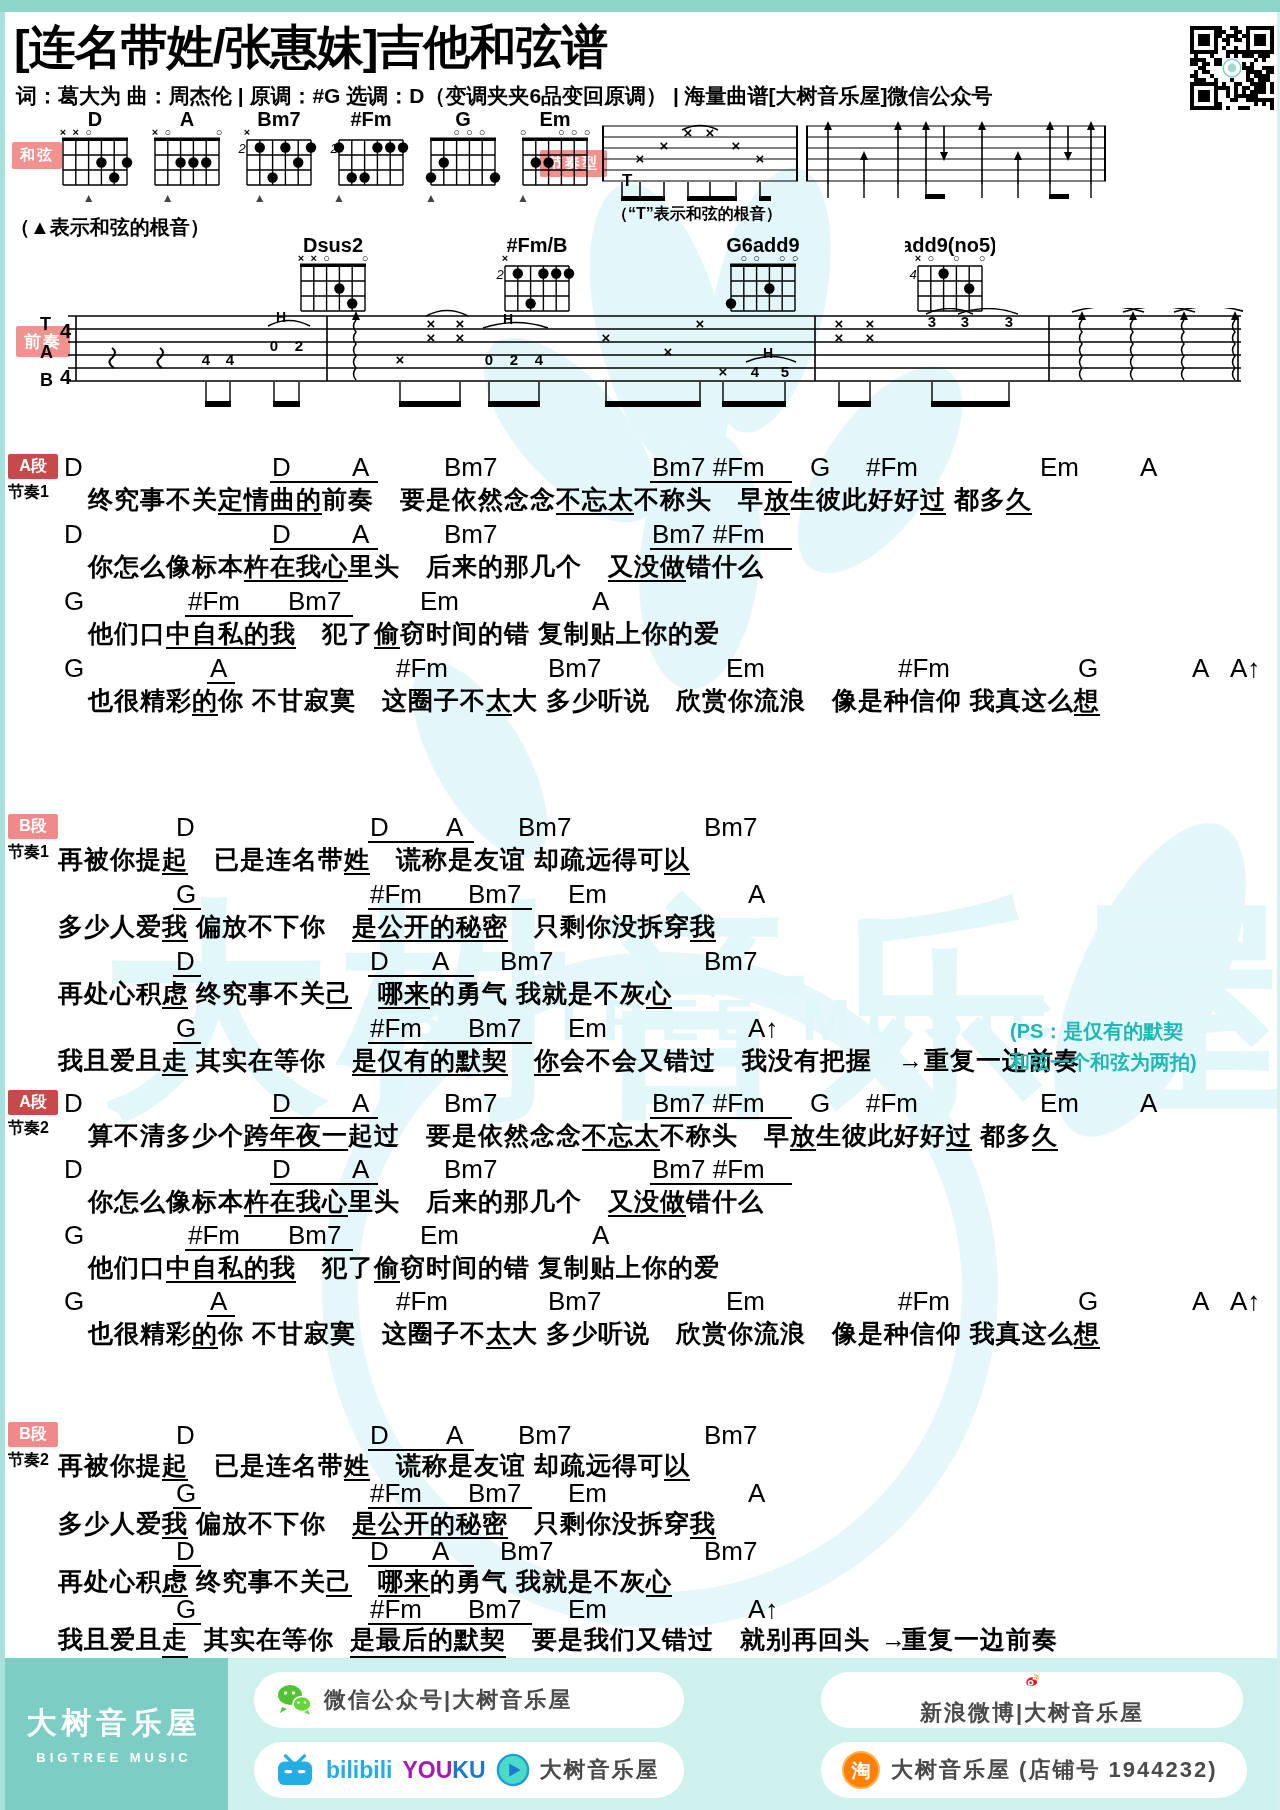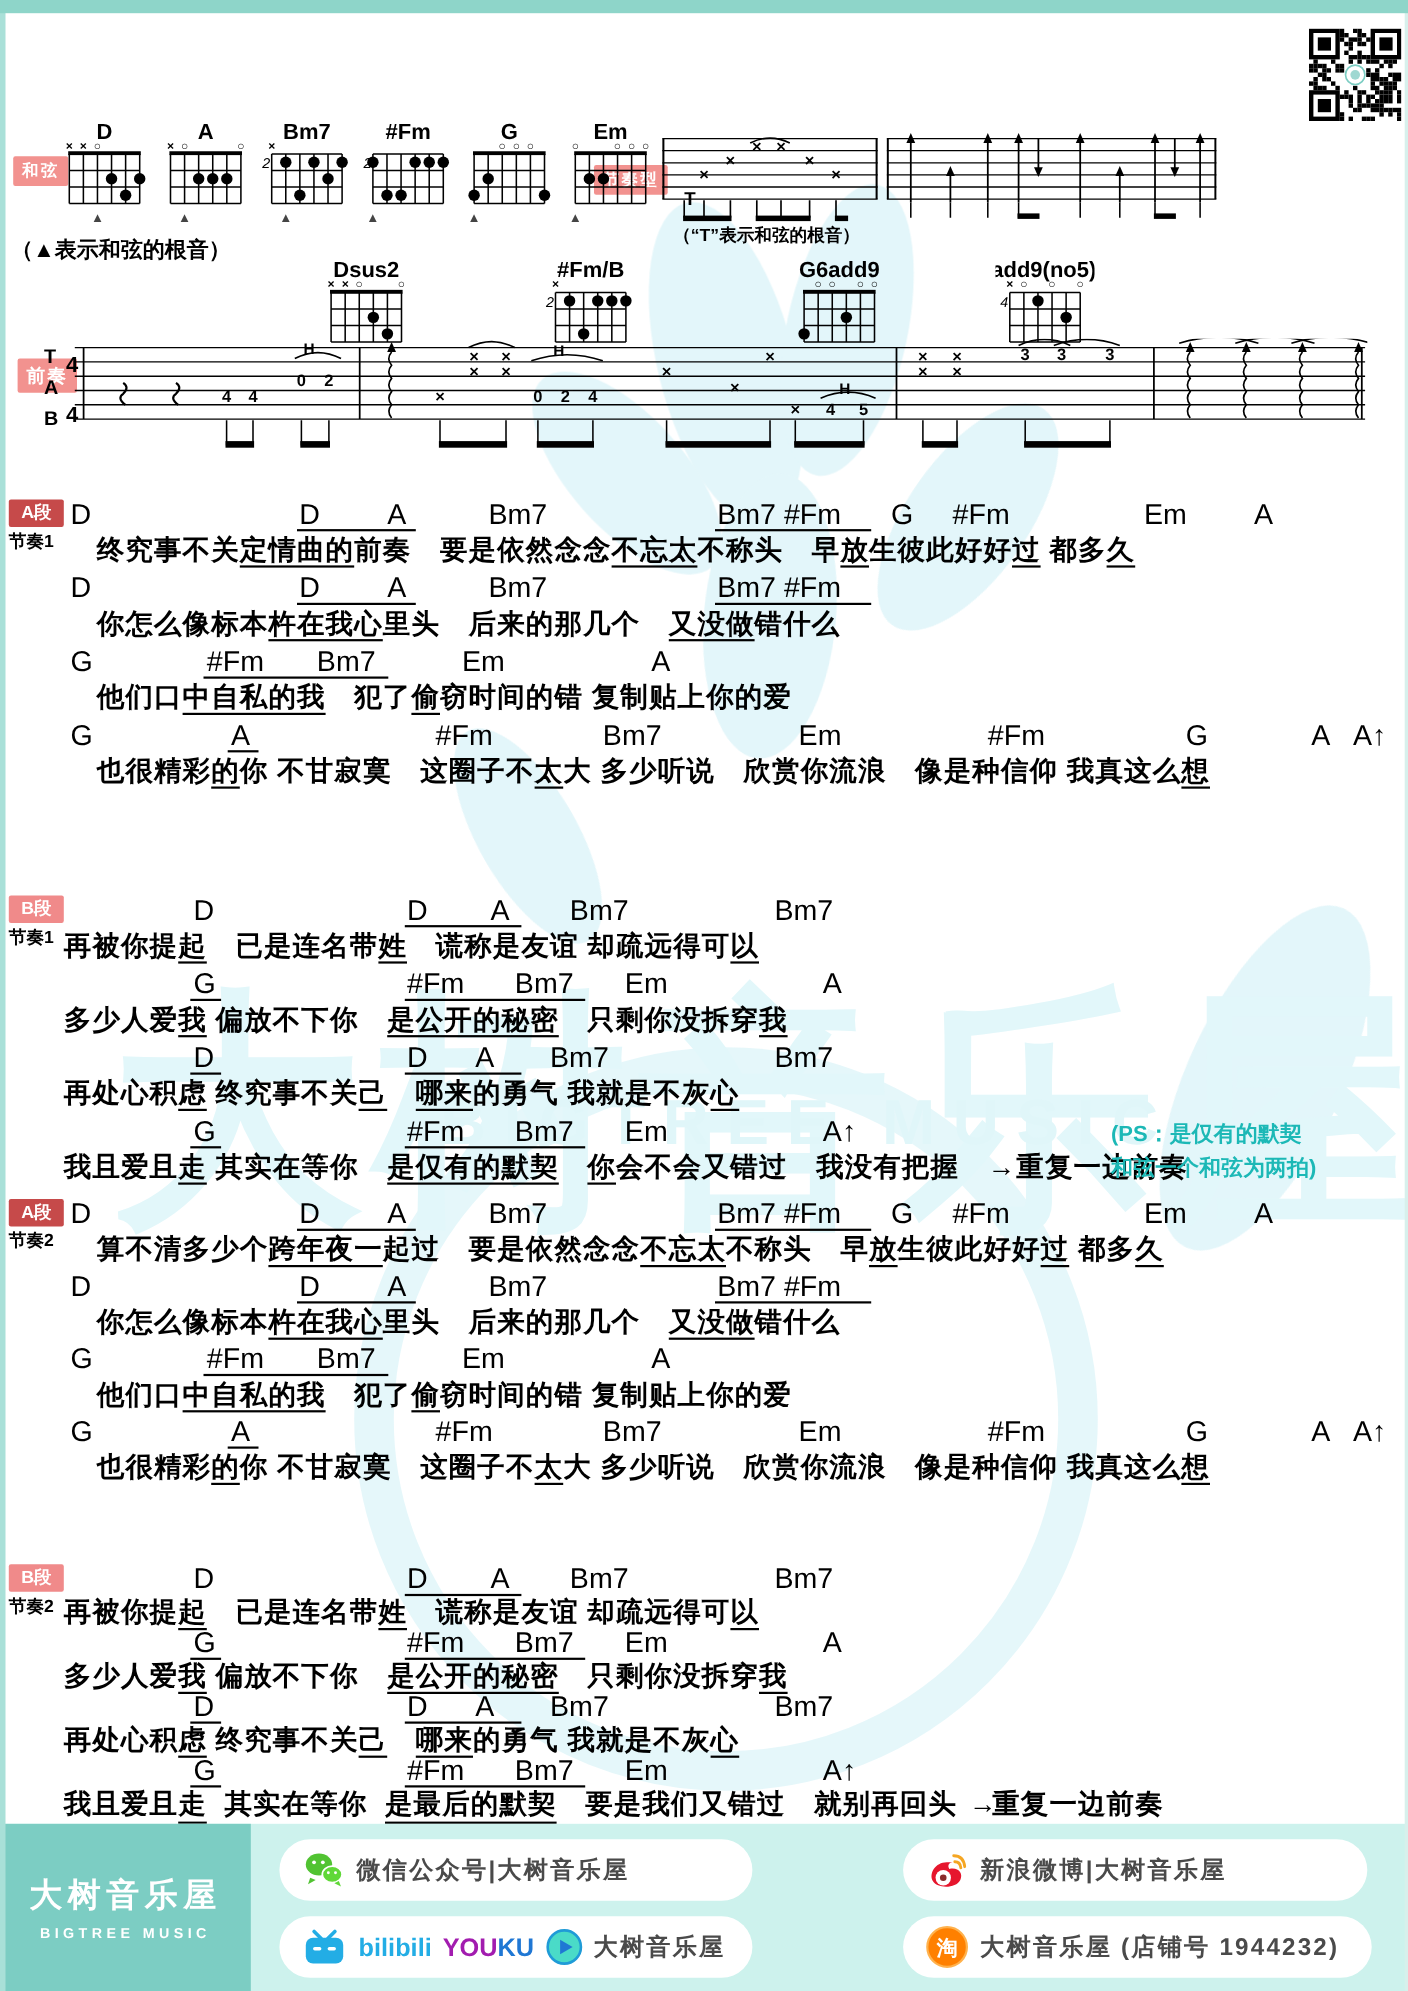--- a/index.html
+++ b/index.html
@@ -63,20 +63,22 @@
       <text x="400" y="1040" font-size="58" font-weight="800" fill="#e0f6f9" letter-spacing="16">BIGTREE MUSIC</text>
     </svg>
   </div>
 
   <div class="border-top"></div>
   <div class="border-left"></div>
   <div class="border-right"></div>
 
   <div class="layer">
 
+    <div class="title">[连名带姓/张惠妹]吉他和弦谱</div>
+    <div class="subtitle">词：葛大为  曲：周杰伦 | 原调：#G  选调：D（变调夹夹6品变回原调） | 海量曲谱[大树音乐屋]微信公众号</div>
     <div class="abs" style="left:1190px;top:26px;"><svg id="qr" width="84" height="84">
           <rect x="0" y="0" width="84" height="84" fill="#fff"></rect>
           <rect x="28" y="0" width="4" height="4" fill="#000"></rect>
           <rect x="40" y="0" width="4" height="4" fill="#000"></rect>
           <rect x="44" y="0" width="4" height="4" fill="#000"></rect>
           <rect x="28" y="4" width="4" height="4" fill="#000"></rect>
           <rect x="32" y="4" width="4" height="4" fill="#000"></rect>
           <rect x="44" y="4" width="4" height="4" fill="#000"></rect>
           <rect x="48" y="4" width="4" height="4" fill="#000"></rect>
           <rect x="28" y="8" width="4" height="4" fill="#000"></rect>
@@ -811,21 +813,21 @@
             <path d="M8 27 l-2 6 7-4z" fill="#51c332"></path>
             <circle cx="11.5" cy="13" r="1.7" fill="#fff"></circle>
             <circle cx="19.5" cy="13" r="1.7" fill="#fff"></circle>
             <ellipse cx="28" cy="24" rx="9" ry="7.5" fill="#60d838" stroke="#fff" stroke-width="1.6"></ellipse>
             <path d="M34 30 l2 5 -6-3z" fill="#60d838"></path>
             <circle cx="24.5" cy="22.5" r="1.3" fill="#fff"></circle>
             <circle cx="31" cy="22.5" r="1.3" fill="#fff"></circle>
           </svg>
           <span class="ptext">微信公众号|大树音乐屋</span>
         </div>
-        <div class="pill" style="left: 821px; top: 14px; width: 422px;">
+        <div class="pill" style="left: 821px; top: 14px; width: 422px; flex-direction: column;">
           <svg width="40" height="40" viewBox="0 0 40 40">
             <path d="M21 13 C10 12 3 23 7 30 C11 37 28 37 32 29 C35 23 30 17 22 19 C20 16 22 13 25 13 Z" fill="#e6162d"></path>
             <circle cx="16.5" cy="27" r="7" fill="#fff"></circle>
             <circle cx="16.5" cy="27" r="3" fill="#8a2b2b"></circle>
             <path d="M26 7 q9 0 10 10" stroke="#f5a623" stroke-width="2.6" fill="none" stroke-linecap="round"></path>
             <path d="M27 12.5 q5 0 5.5 5.5" stroke="#f5a623" stroke-width="2.6" fill="none" stroke-linecap="round"></path>
           </svg>
           <span class="ptext">新浪微博|大树音乐屋</span>
         </div>
         <div class="pill" style="left: 254px; top: 84px; width: 430px;">

